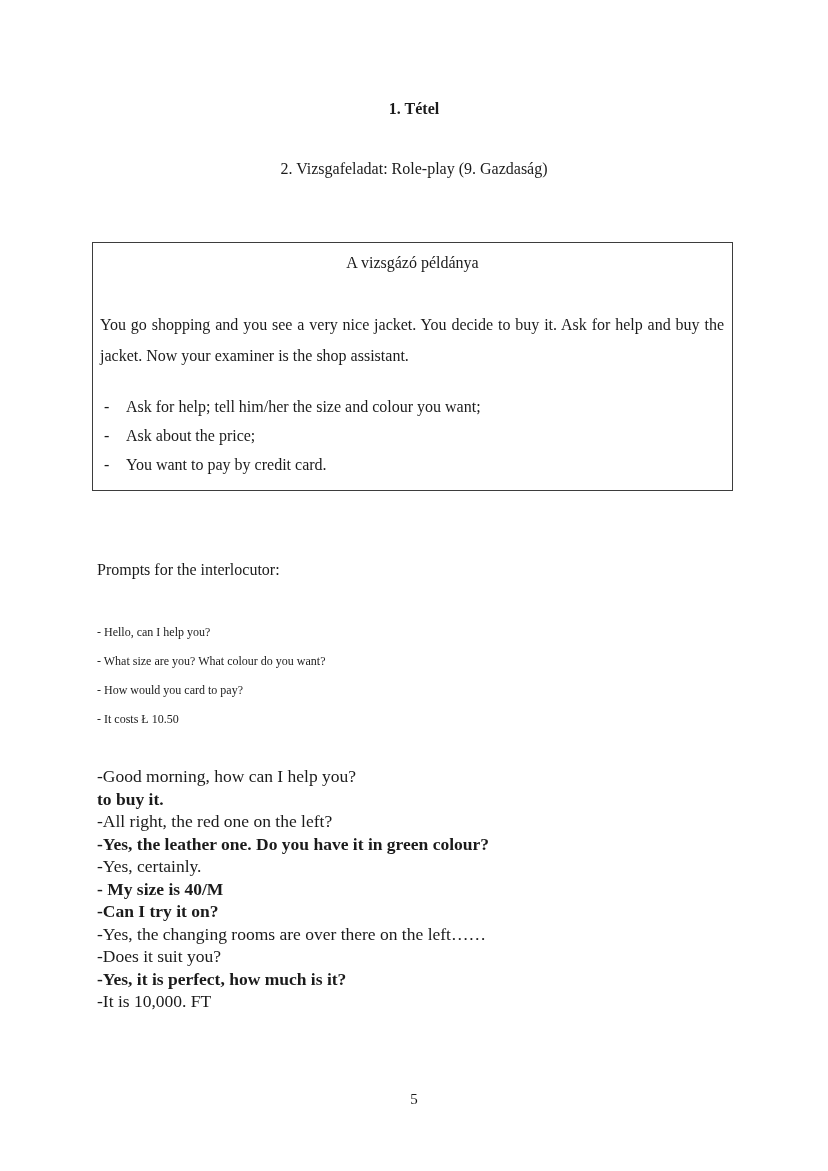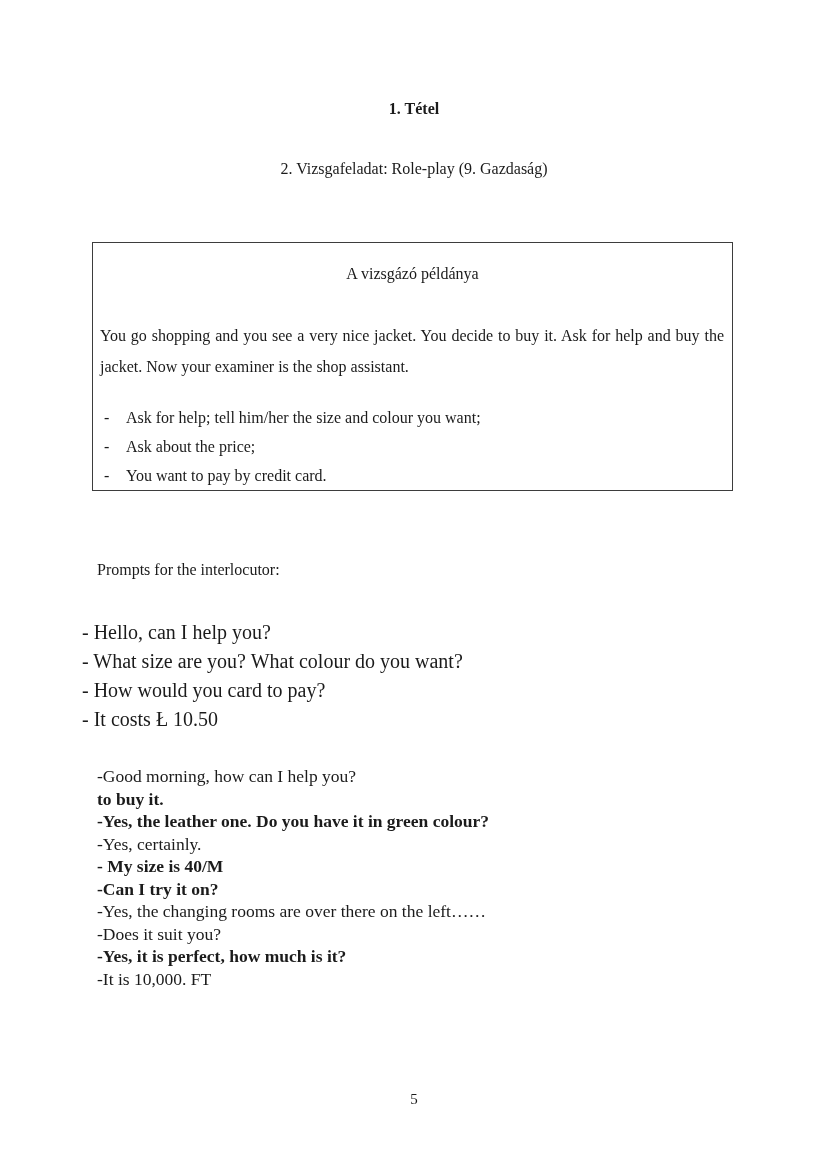--- a/index.html
+++ b/index.html
@@ -40,21 +40,21 @@
   }
   .doc-subtitle .sub-bold { font-weight: normal; }
   .task-box {
     position: absolute;
     top: 242px; left: 92px;
     width: 641px; height: 249px;
     border: 1.6px solid var(--border-color);
     background: var(--bg-color);
   }
   .task-box-heading {
-    margin-top: 21px;
+    margin-top: 10px;
     text-align: center;
     font-size: 16px;
     line-height: 20px;
   }
   .task-description {
     margin: 36px 8px 0 7px;
     font-size: 16px;
     line-height: 31px;
     text-align: justify;
   }
@@ -71,22 +71,22 @@
     flex: 0 0 22px;
   }
   .prompts-heading {
     position: absolute;
     top: 560px; left: 97px;
     font-size: 16px;
     line-height: 20px;
   }
   .prompts-list {
     position: absolute;
-    top: 618px; left: 82px;
-    font-size: 20px;
+    top: 618px; left: 97px;
+    font-size: 12px;
     line-height: 29px;
   }
   .dialogue {
     position: absolute;
     top: 765px; left: 97px;
     width: 648px;
     font-size: 17.5px;
     line-height: 22.5px;
   }
   .dialogue-line.bold { font-weight: bold; }
@@ -133,20 +133,21 @@
   <div class="prompts-list">
       <div class="prompt-line">- Hello, can I help you?</div>
       <div class="prompt-line">- What size are you? What colour do you want?</div>
       <div class="prompt-line">- How would you card to pay?</div>
       <div class="prompt-line">- It costs Ł 10.50</div>
     </div>
 
   <div class="dialogue">
       <div class="dialogue-line">-Good morning, how can I help you?</div>
       <div class="dialogue-line bold">to buy it.</div>
+      <div class="dialogue-line">-All right, the red one on the left?</div>
       <div class="dialogue-line bold">-Yes, the leather one. Do you have it in green colour?</div>
       <div class="dialogue-line">-Yes, certainly.</div>
       <div class="dialogue-line bold">- My size is 40/M</div>
       <div class="dialogue-line bold">-Can I try it on?</div>
       <div class="dialogue-line">-Yes, the changing rooms are over there on the left……</div>
       <div class="dialogue-line">-Does it suit you?</div>
       <div class="dialogue-line bold">-Yes, it is perfect, how much is it?</div>
       <div class="dialogue-line">-It is 10,000. FT</div>
     </div>
 

